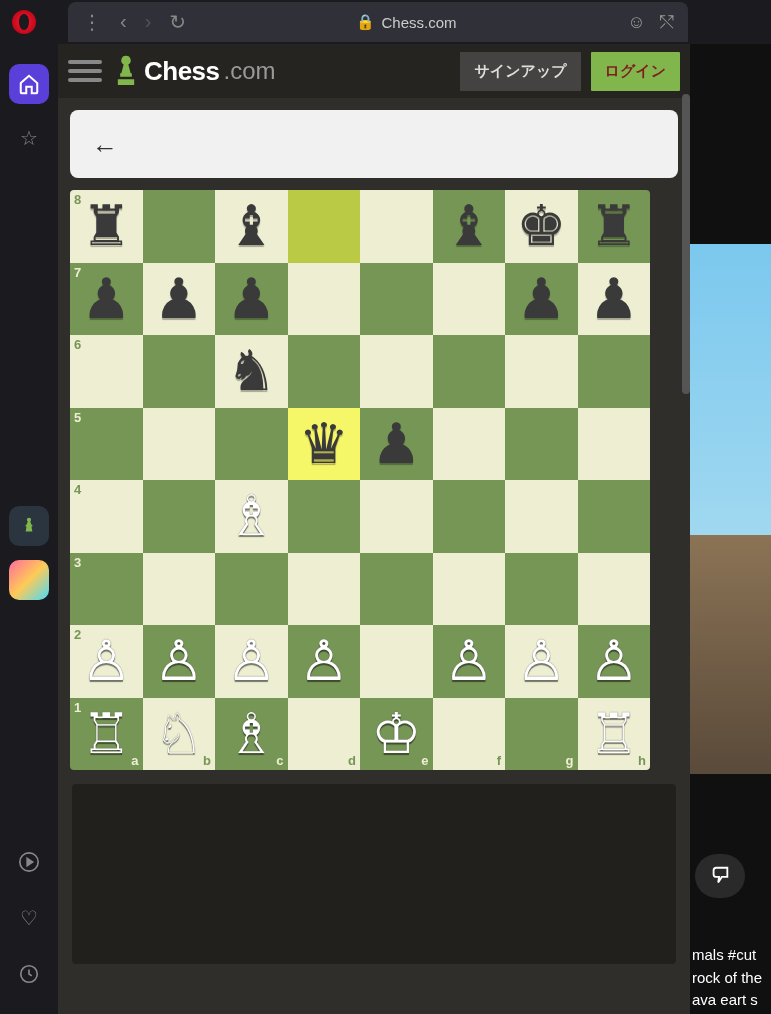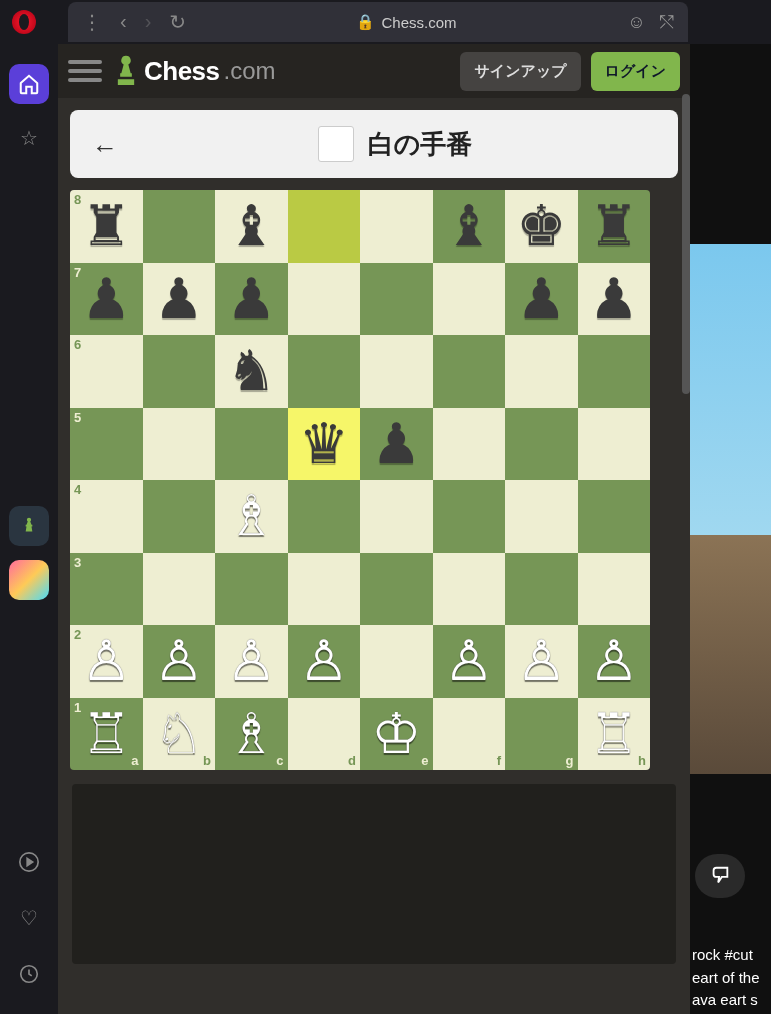--- a/index.html
+++ b/index.html
@@ -134,28 +134,28 @@
   display: flex;
   align-items: center;
   gap: 4px;
 }
 .chess-logo .pawn { width: 28px; height: 36px; }
 .chess-logo .txt1 { color: #fff; font-size: 26px; font-weight: 700; letter-spacing: -0.5px; }
 .chess-logo .txt2 { color: #999; font-size: 24px; font-weight: 500; }
 .header-spacer { flex: 1; }
 .btn {
   padding: 10px 14px;
-  border-radius: 6px;
+  border-radius: 1px;
   font-weight: 700;
   font-size: 15px;
   border: none;
   cursor: pointer;
 }
 .btn-signup { background: #454341; color: #ddd; }
-.btn-login { background: #81b64c; color: #0f172a; }
+.btn-login { background: #81b64c; color: #7f1d1d; }
 
 
 .turn-bar {
   margin: 12px;
   height: 68px;
   background: #f1f1f1;
   border-radius: 8px;
   display: flex;
   align-items: center;
   padding: 0 22px;
@@ -363,24 +363,20 @@
       <span class="txt1">Chess</span>
         <span class="txt2">.com</span>
     </div>
     <div class="header-spacer"></div>
     <button class="btn btn-signup">サインアップ</button>
     <button class="btn btn-login">ログイン</button>
   </div>
 
   <div class="turn-bar">
     <span class="back-arrow">←</span>
-    <div class="turn-center">
-      <div class="turn-swatch"></div>
-      <span class="turn-text">白の手番</span>
-    </div>
   </div>
 
   <div class="board-wrap">
     <div class="board" id="board">
         <div class="sq light">
           <span class="rank-label">8</span>
           <span class="piece black">♜</span>
         </div>
         <div class="sq dark"></div>
         <div class="sq light">
@@ -526,18 +522,18 @@
 </div>
 
 <div class="right-bg">
   <div class="sky-strip"></div>
   <div class="thumbs-btn">
     <svg width="22" height="22" viewBox="0 0 24 24" fill="none" stroke="currentColor" stroke-width="2">
         <path d="M17 3h3v10h-3M17 3H8a3 3 0 0 0-3 3v4a3 3 0 0 0 3 3h3l-1 6 4-6h3"></path>
       </svg>
   </div>
   <div class="caption-text">
-    <div>rock #cut</div>
-    <div>eart of the</div>
+    <div>mals #cut</div>
+    <div>rock of the</div>
     <div>ava eart s</div>
     <div>s. Safari ex</div>
   </div>
 </div>
 
 </body></html>

